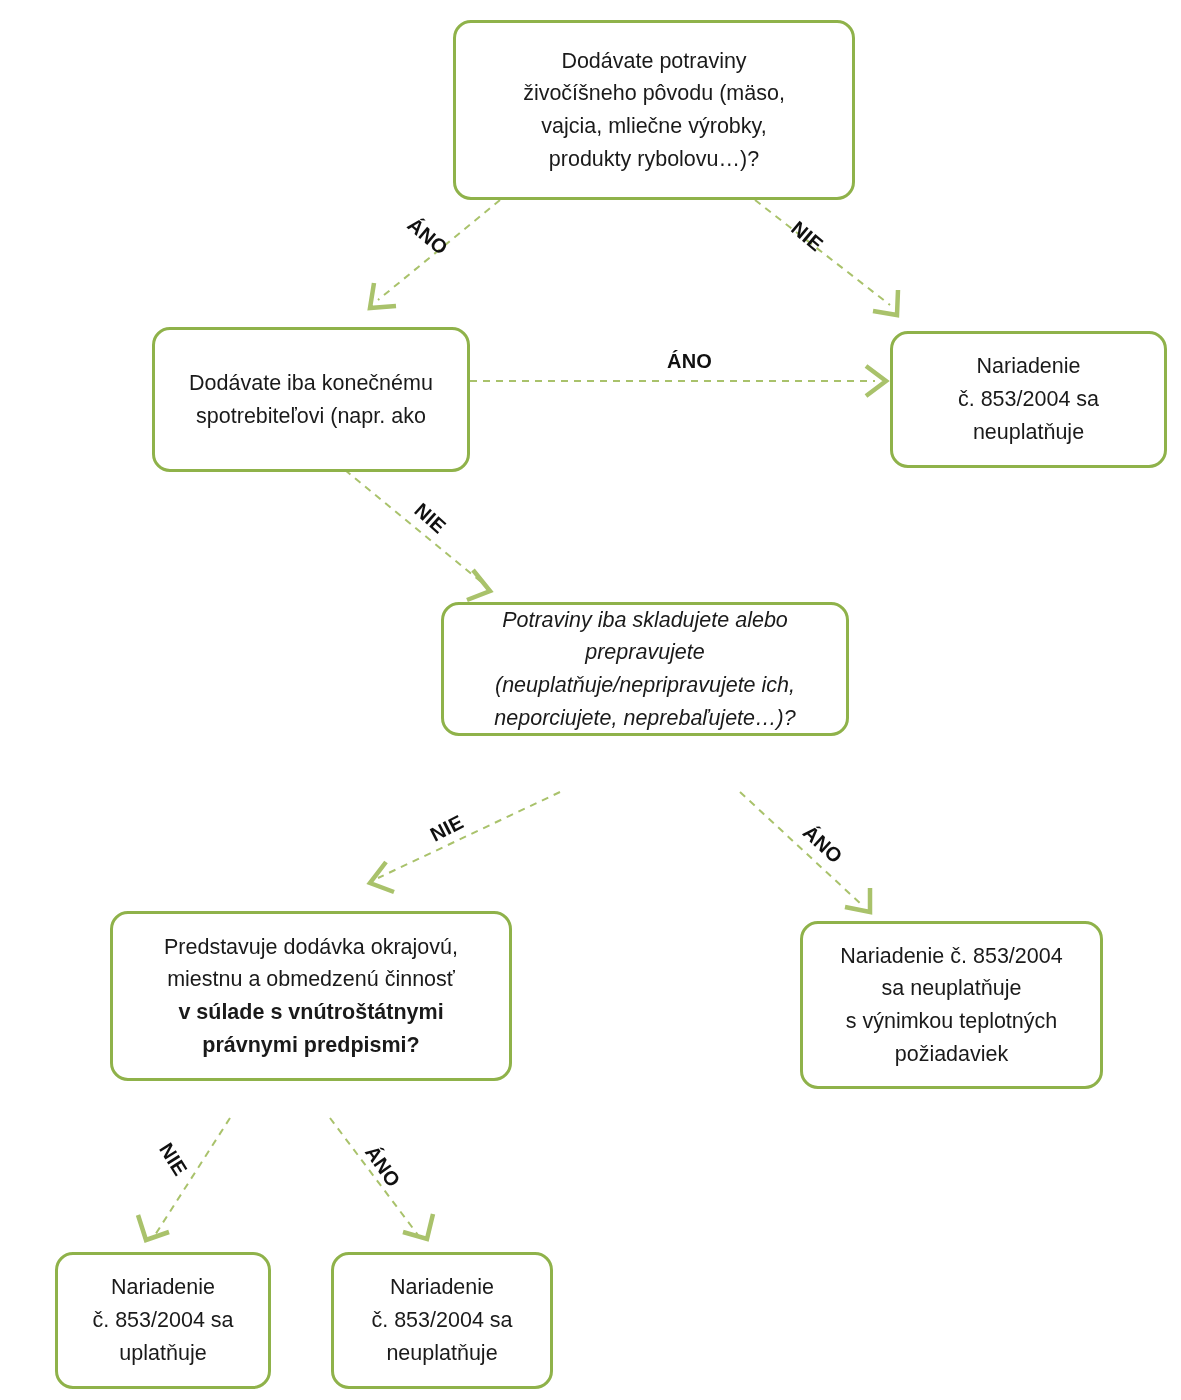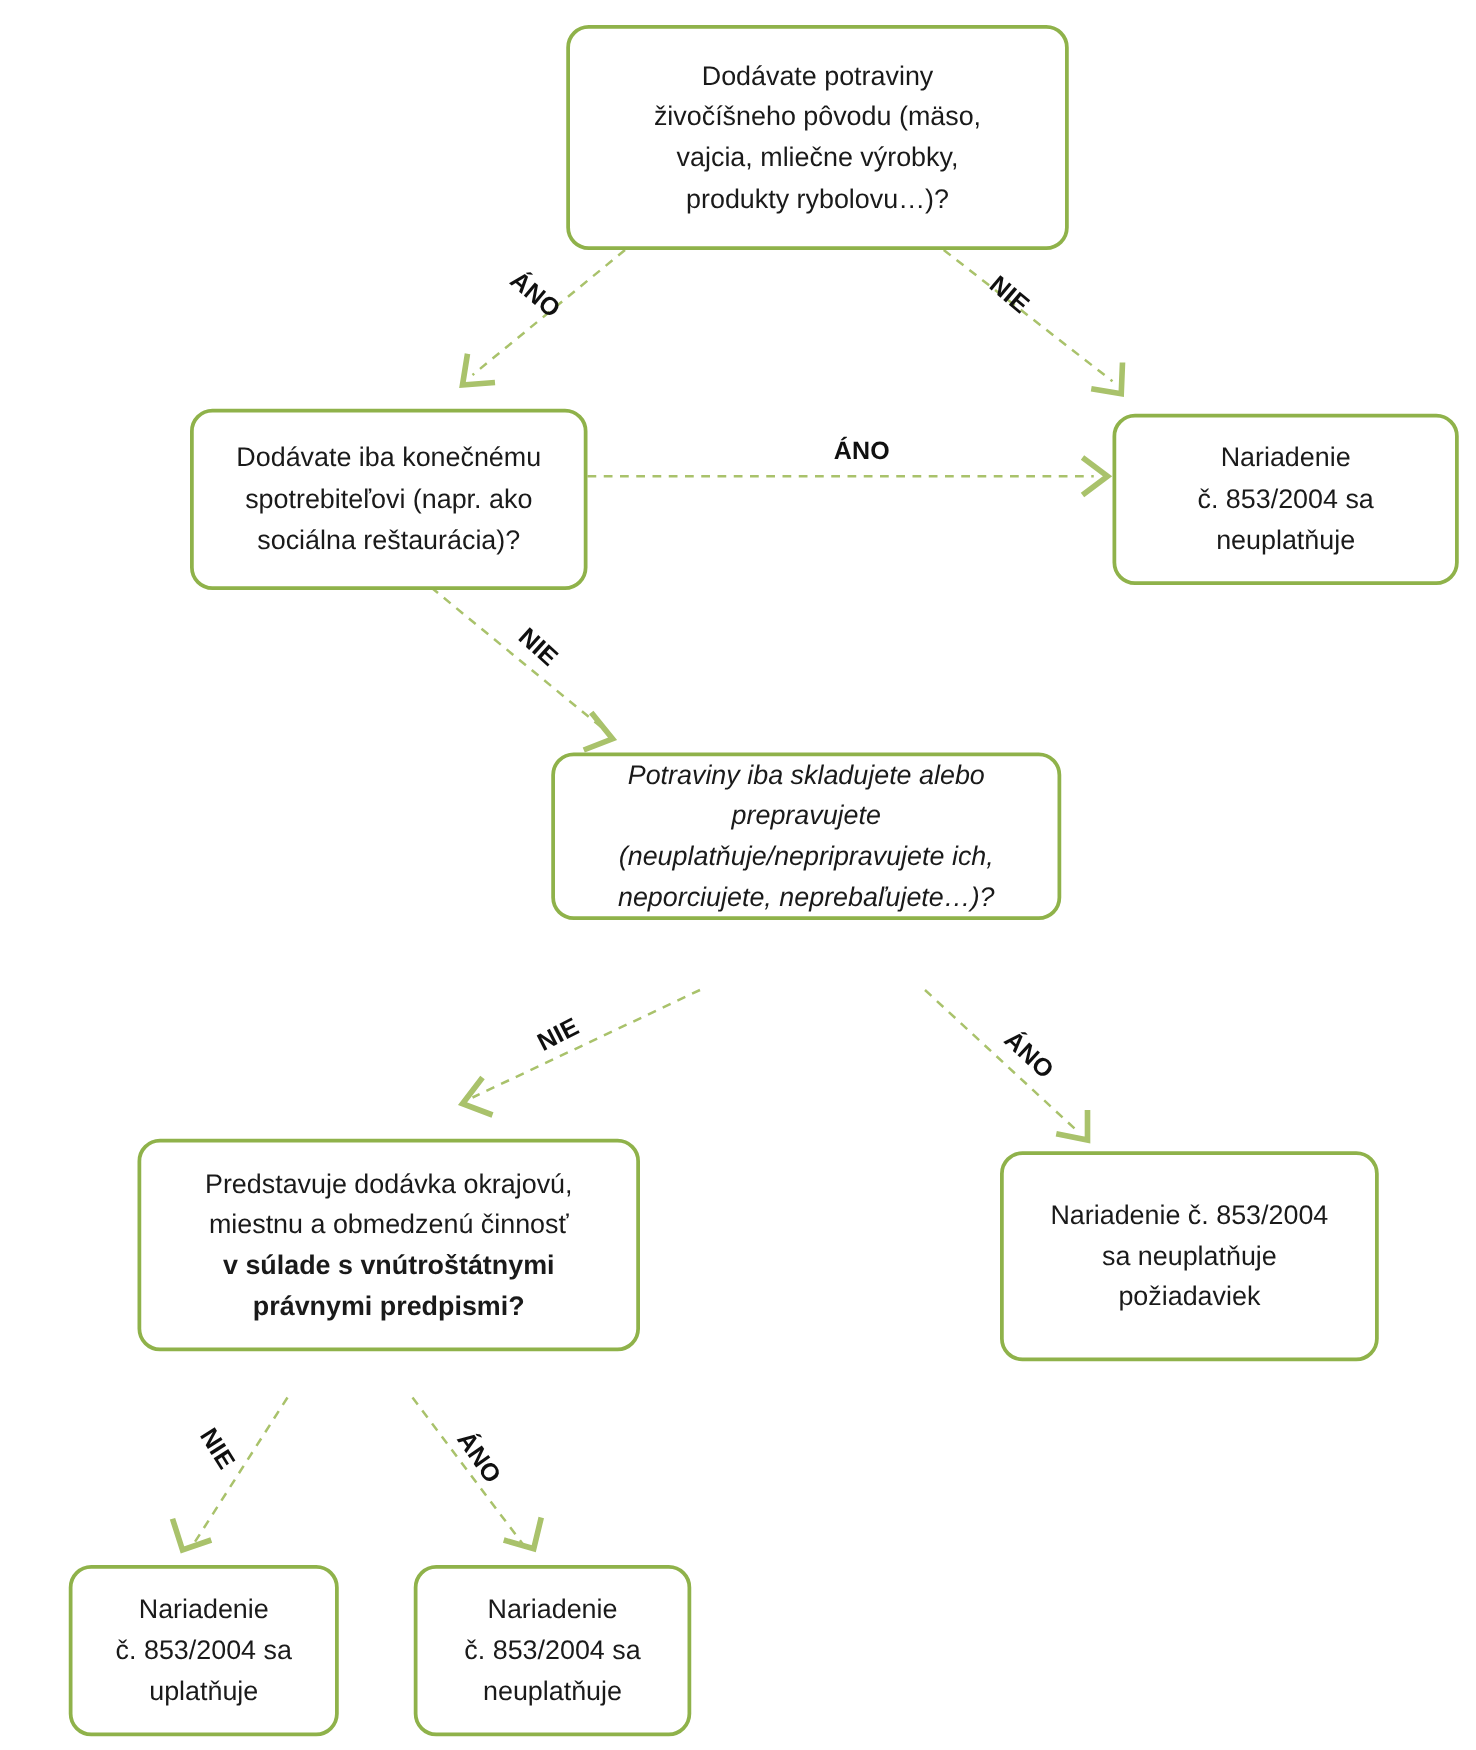--- a/index.html
+++ b/index.html
@@ -94,21 +94,20 @@
       <span class="ln">živočíšneho pôvodu (mäso,</span>
       <span class="ln">vajcia, mliečne výrobky,</span>
       <span class="ln">produkty rybolovu…)?</span>
     </span>
   </div>
 
   <div class="node" style="left:152px; top:327px; width:318px; height:145px;">
     <span class="lines">
       <span class="ln">Dodávate iba konečnému</span>
       <span class="ln">spotrebiteľovi (napr. ako</span>
-      <span class="ln">sociálna reštaurácia)?</span>
     </span>
   </div>
 
   <div class="node" style="left:890px; top:331px; width:277px; height:137px;">
     <span class="lines">
       <span class="ln">Nariadenie</span>
       <span class="ln">č. 853/2004  sa</span>
       <span class="ln">neuplatňuje</span>
     </span>
   </div>
@@ -128,20 +127,21 @@
       <span class="ln">miestnu a obmedzenú činnosť</span>
       <span class="ln b">v súlade s vnútroštátnymi</span>
       <span class="ln b">právnymi predpismi?</span>
     </span>
   </div>
 
   <div class="node" style="left:800px; top:921px; width:303px; height:168px;">
     <span class="lines">
       <span class="ln">Nariadenie č. 853/2004</span>
       <span class="ln">sa neuplatňuje</span>
+      <span class="ln">s výnimkou teplotných</span>
       <span class="ln">požiadaviek</span>
     </span>
   </div>
 
   <div class="node" style="left:55px; top:1252px; width:216px; height:137px;">
     <span class="lines">
       <span class="ln">Nariadenie</span>
       <span class="ln">č. 853/2004  sa</span>
       <span class="ln">uplatňuje</span>
     </span>

